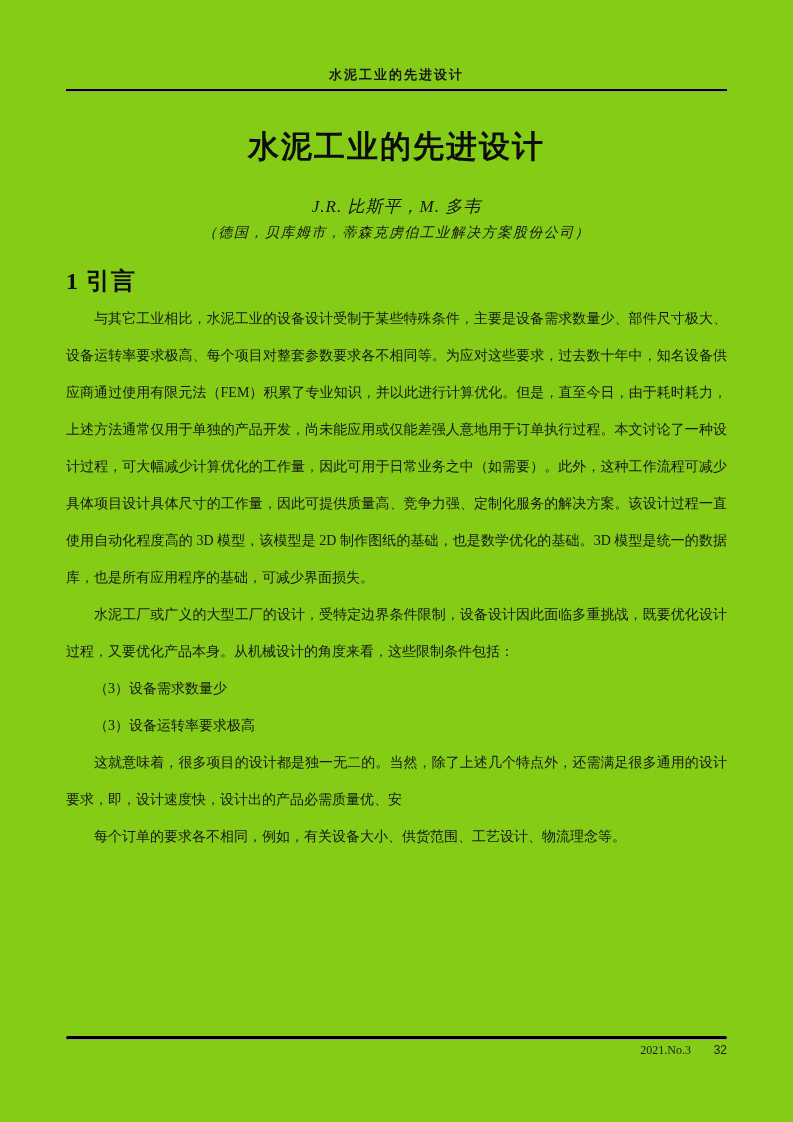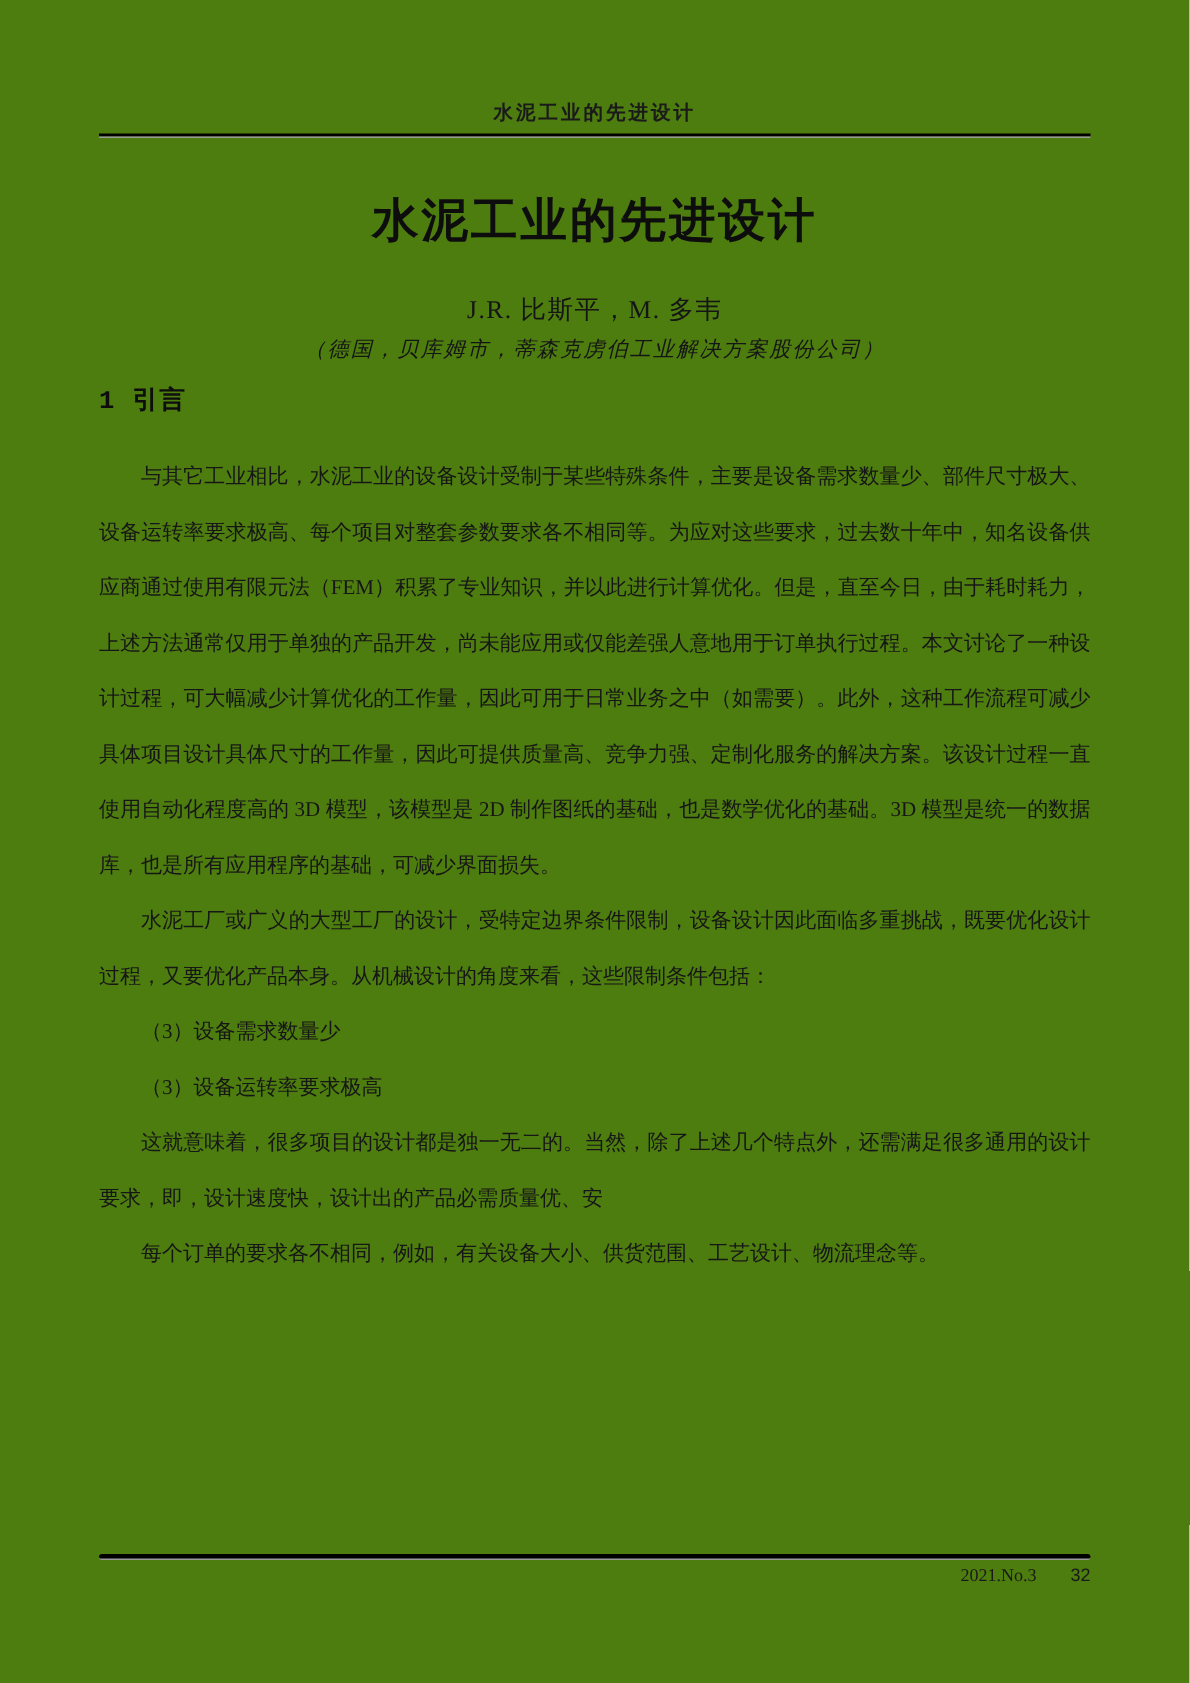--- a/index.html
+++ b/index.html
@@ -1,21 +1,21 @@
 <!DOCTYPE html>
 <html><head>
 <meta charset="utf-8">
 <style>
   * { margin: 0; padding: 0; box-sizing: border-box; }
   html, body { background: #ffffff; }
   .page {
     position: relative;
     width: 793px;
     height: 1122px;
-    background: #4d7c0f;
+    background: #84cc16;
     overflow: hidden;
     font-family: "Liberation Serif", "DejaVu Serif", serif;
     color: #111111;
   }
   .running-title {
     position: absolute;
     top: 66px;
     left: 66px;
     width: 661px;
     text-align: center;
@@ -45,41 +45,42 @@
     letter-spacing: 2px;
     color: #0d0d0d;
   }
   .byline {
     position: absolute;
     top: 195px;
     left: 0;
     width: 100%;
     text-align: center;
     font-size: 17px;
+    font-style: italic;
     letter-spacing: 1px;
     color: #151515;
   }
   .affiliation {
     position: absolute;
     top: 224px;
     left: 0;
     width: 100%;
     text-align: center;
     font-size: 14px;
     font-style: italic;
     letter-spacing: 1.5px;
     color: #151515;
   }
   .section-heading {
     position: absolute;
-    top: 255px;
+    top: 265px;
     left: 66px;
-    font-family: Liberation Mono, monospace;
+    font-family: Liberation Serif, serif;
     font-weight: bold;
-    font-size: 17px;
+    font-size: 24px;
     letter-spacing: 1px;
     color: #0d0d0d;
   }
   .body-text {
     position: absolute;
     top: 300px;
     left: 66px;
     width: 661px;
     font-size: 14px;
     line-height: 37px;

